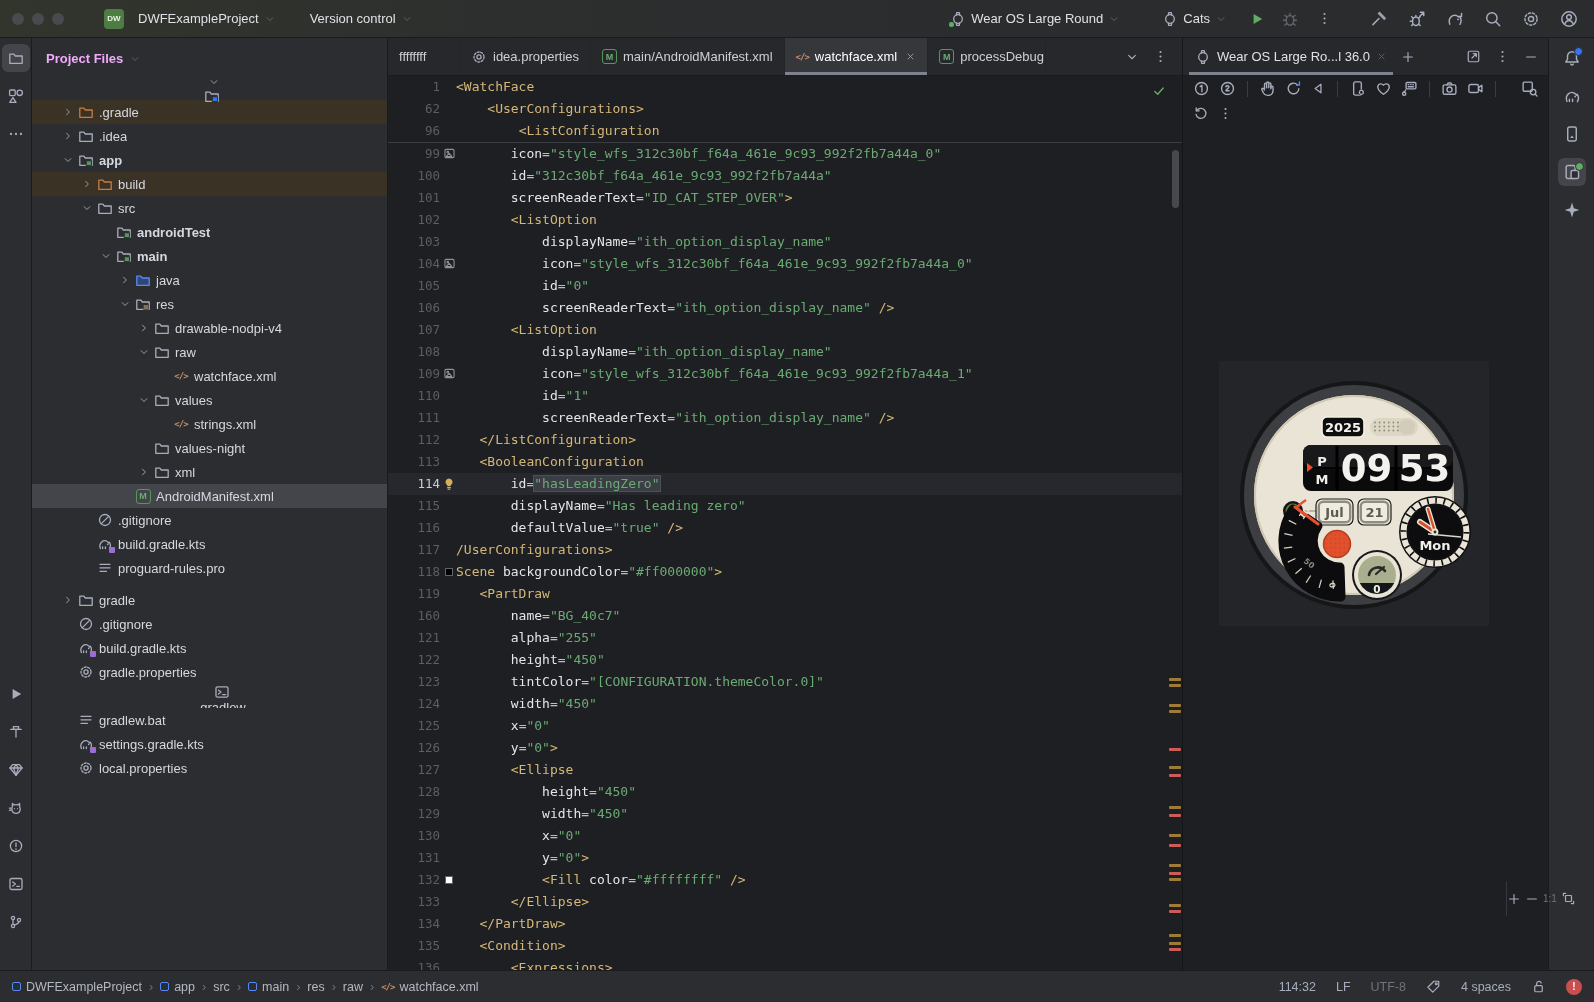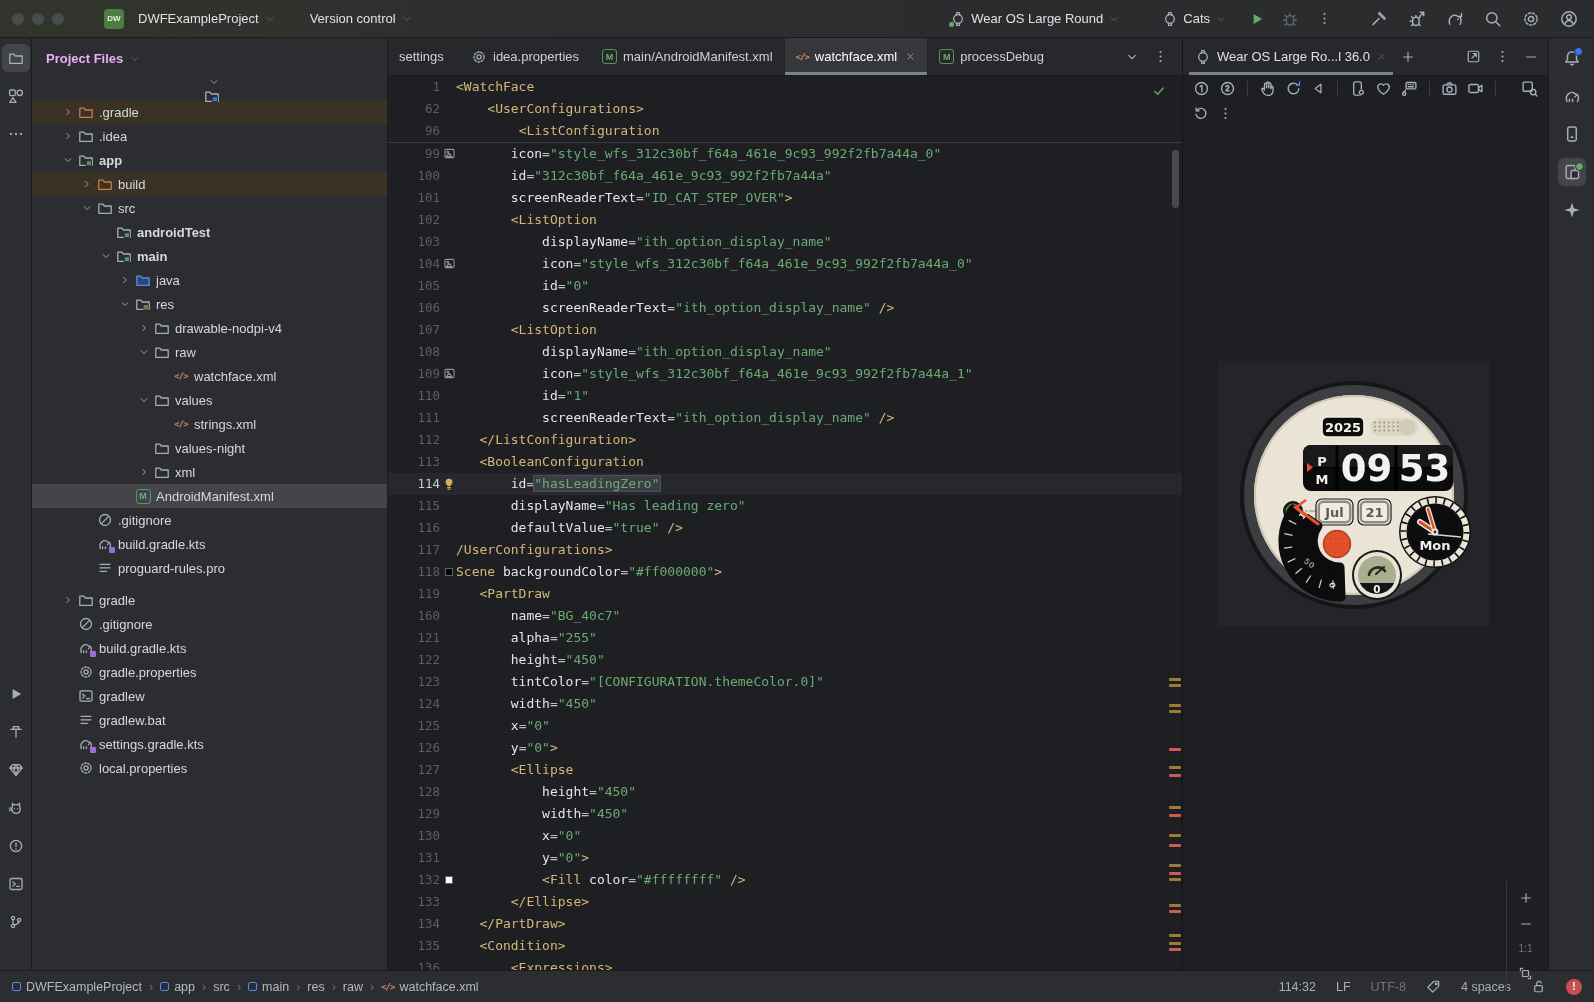--- a/index.html
+++ b/index.html
@@ -85,21 +85,21 @@
   #device-panel { width:366px; background:#1e1f22; border-left:1px solid #141517; position:relative; display:flex; flex-direction:column; }
   #dev-tabbar { height:38px; display:flex; align-items:center; background:#26282b; border-bottom:1px solid #1a1b1d; padding:0 10px; gap:12px; flex:none; }
   #dev-tab { display:flex; align-items:center; gap:6px; color:#dfe1e5; height:100%; position:relative; padding:0 2px; }
   #dev-tab::after { content:""; position:absolute; left:-4px; right:-4px; bottom:0; height:3px; background:#7e828c; }
   #dev-tab-controls { margin-left:auto; display:flex; align-items:center; gap:14px; color:#a8adbd; }
   .dev-toolbar { display:flex; align-items:center; gap:9px; padding:4px 10px; color:#a8adbd; flex:none; }
   .dev-toolbar .vsep { width:1px; height:16px; background:#3a3c3f; margin:0 2px; }
   .dev-toolbar .spacer { flex:1; }
   #dev-screen { flex:1; position:relative; }
   #watch-frame { position:absolute; left:36px; top:236px; }
-  #dev-zoom { position:absolute; right:4px; top:756px; width:38px; display:flex; flex-direction:column; align-items:center; gap:4px;
+  #dev-zoom { position:absolute; right:4px; top:756px; width:38px; display:flex; flex-direction:row; align-items:center; gap:4px;
     border-left:1px solid #36383b; padding:6px 0; color:#9da0a8; }
   #dev-zoom .zl { font-size:10px; color:#6f737a; padding:4px 0; }
   .zbtn { padding:4px 0; }
 
   
   #statusbar { height:32px; display:flex; align-items:center; background:#2b2d30; border-top:1px solid #1a1b1d; padding:0 12px; color:#a8adbd; font-size:12.5px; }
   #breadcrumbs { display:flex; align-items:center; gap:7px; }
   .crumb { display:flex; align-items:center; gap:5px; color:#b4b8c0; }
   .crumb-sep { color:#6f737a; }
   .module-sq { width:9px; height:9px; border:1.5px solid #548af7; border-radius:2px; display:inline-block; }
@@ -618,21 +618,21 @@
           <div class="tree-row" style="padding-left: 27px;">
             <span class="chev"></span>
             <span class="ticon ic">
               <svg width="16" height="16" viewBox="0 0 16 16" fill="none" stroke="currentColor" stroke-width="1.3" stroke-linecap="round" stroke-linejoin="round">
                 <circle cx="8" cy="8" r="2.1"></circle>
                 <circle cx="8" cy="8" r="5" stroke-dasharray="1.9 1.63"></circle>
               </svg>
             </span>
             <span class="tlabel">gradle.properties</span>
           </div>
-          <div class="tree-row" style="padding-left: 27px;">
+          <div class="tree-row" style="padding-left: 27px; flex-direction: column;">
             <span class="chev"></span>
             <span class="ticon ic">
               <svg width="16" height="16" viewBox="0 0 16 16" fill="none" stroke="currentColor" stroke-width="1.3" stroke-linecap="round" stroke-linejoin="round">
                 <rect x="2" y="2.8" width="12" height="10.4" rx="1.5"></rect>
                 <path d="M4.5 6.2 7 8.1l-2.5 1.9M8.5 10.6h3.2"></path>
               </svg>
             </span>
             <span class="tlabel">gradlew</span>
           </div>
           <div class="tree-row" style="padding-left: 27px;">
@@ -666,21 +666,21 @@
               </svg>
             </span>
             <span class="tlabel">local.properties</span>
           </div>
         </div>
     </div>
 
     <div id="editor">
       <div id="tabbar">
           <div class="tab cut-left">
-            <span>settings</span>
+            <span>ffffffff</span>
           </div>
           <div class="tab">
             <span class="ic">
               <svg width="16" height="16" viewBox="0 0 16 16" fill="none" stroke="currentColor" stroke-width="1.3" stroke-linecap="round" stroke-linejoin="round">
                 <circle cx="8" cy="8" r="2.1"></circle>
                 <circle cx="8" cy="8" r="5" stroke-dasharray="1.9 1.63"></circle>
               </svg>
             </span>
             <span>idea.properties</span>
           </div>

